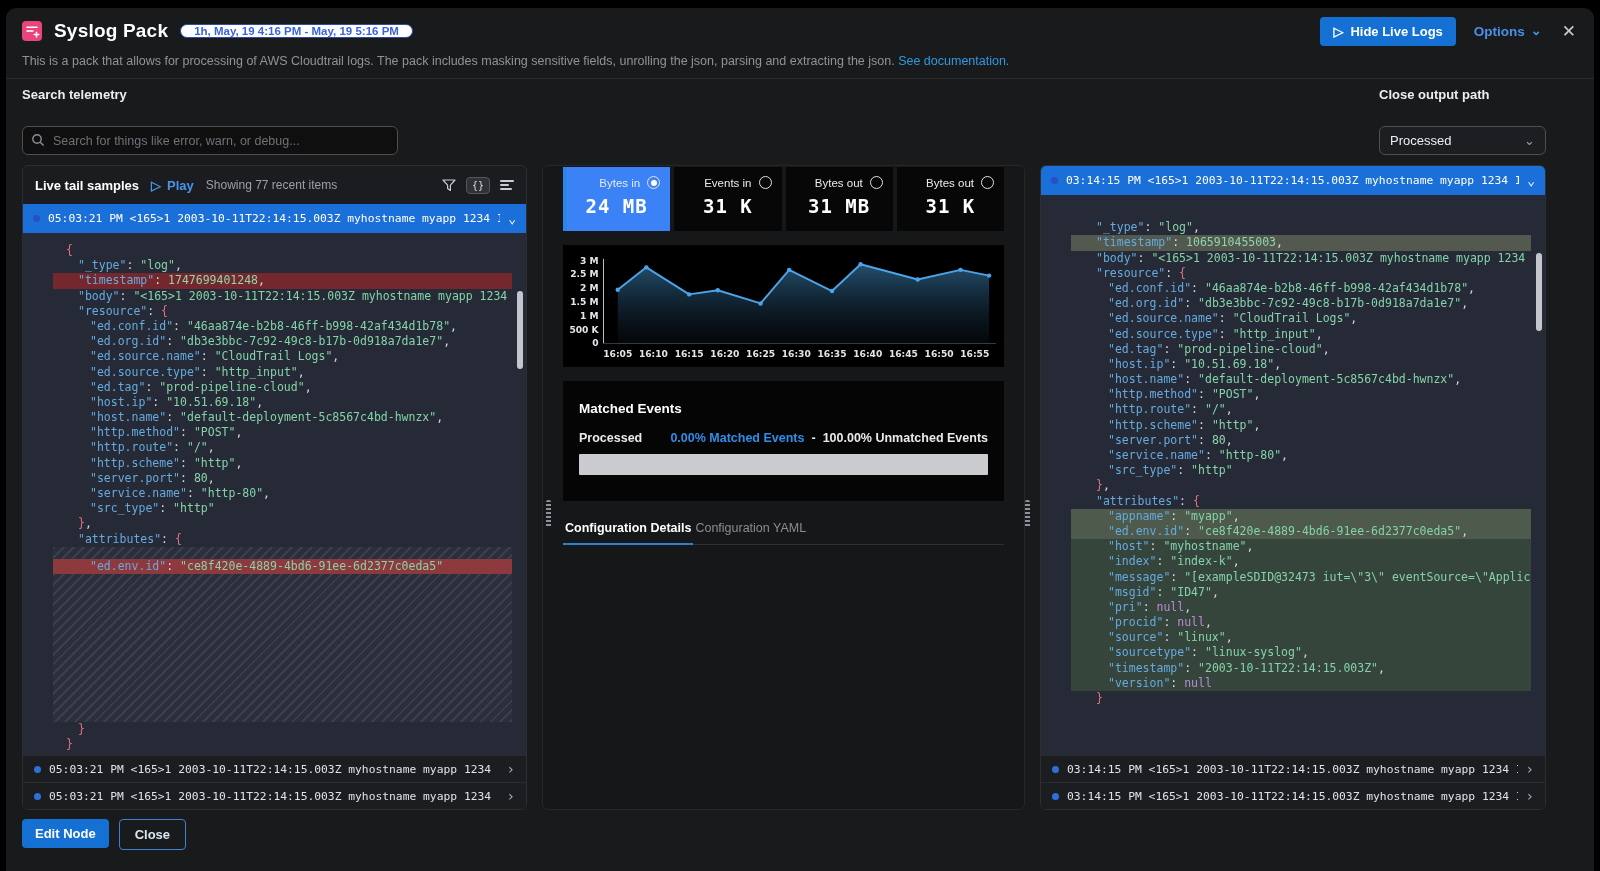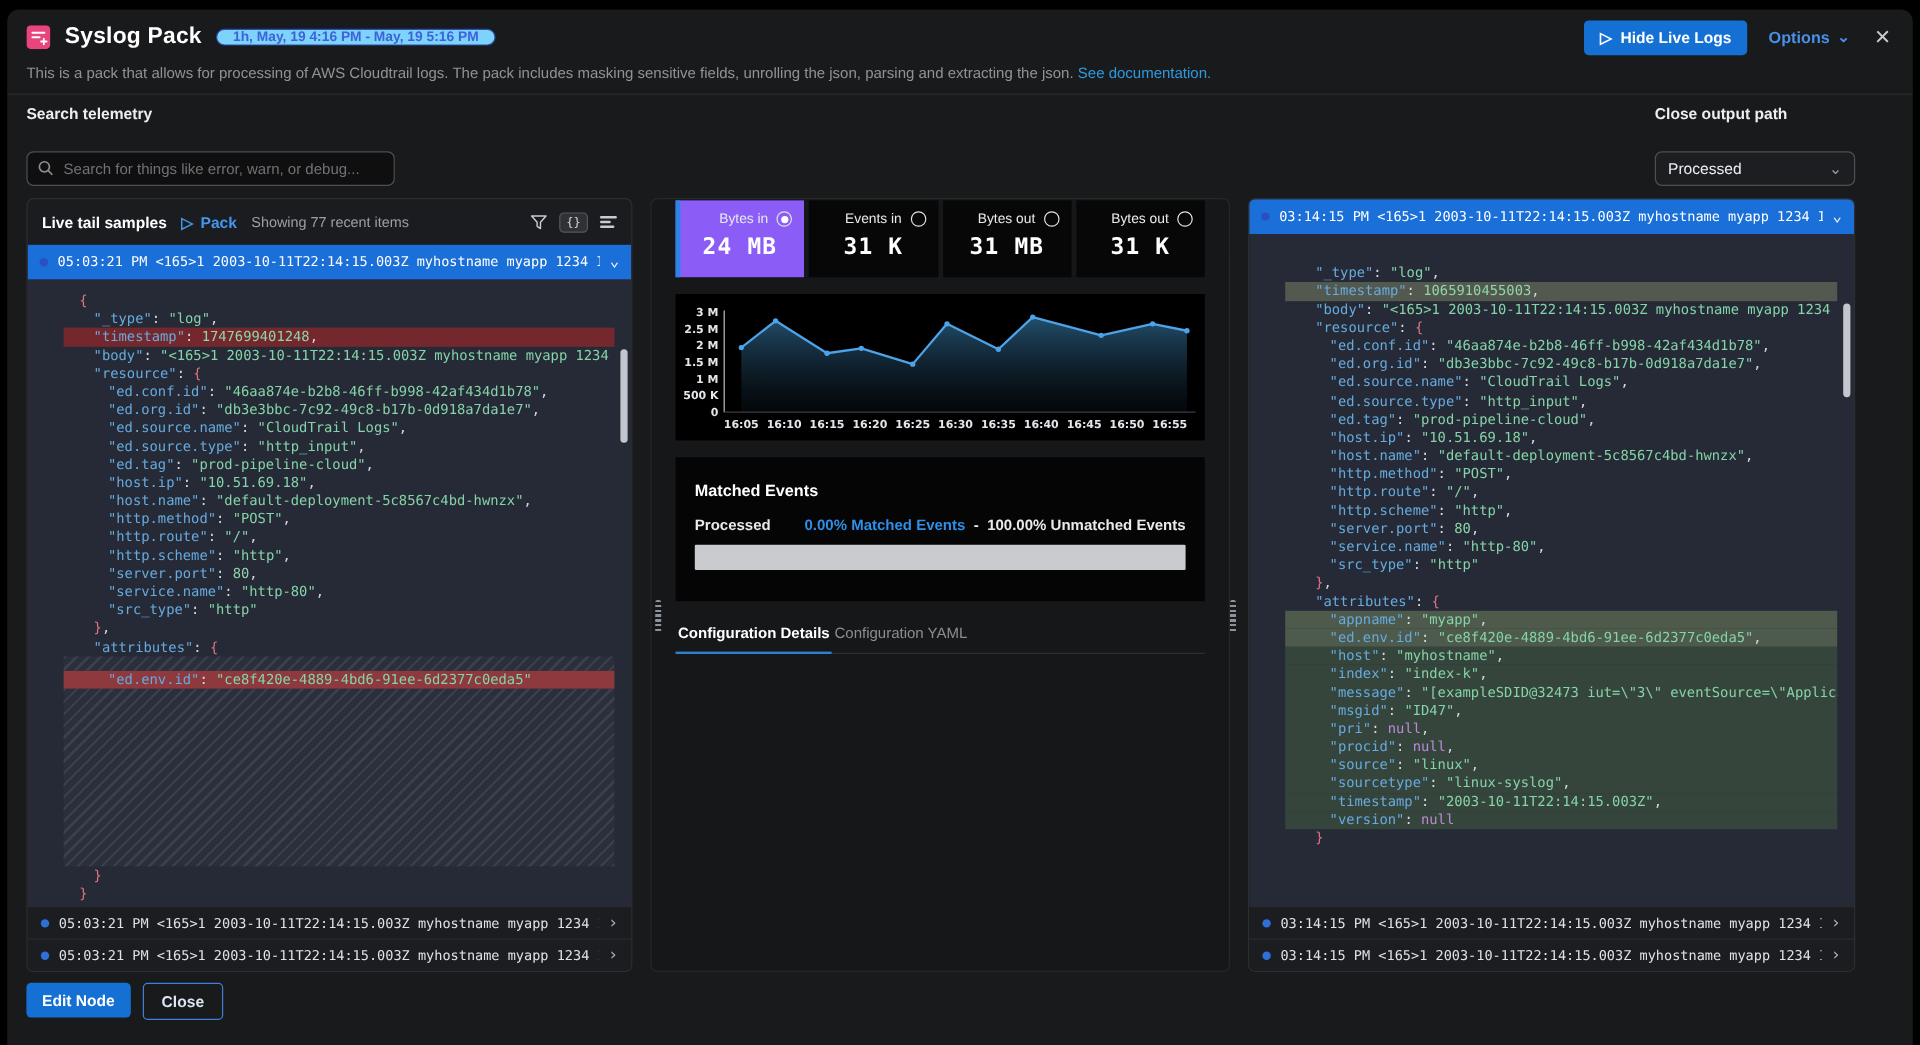--- a/index.html
+++ b/index.html
@@ -3,34 +3,34 @@
 <meta charset="utf-8">
 <style>
   *{box-sizing:border-box;margin:0;padding:0;}
   html,body{width:1600px;height:871px;overflow:hidden;background:#000;}
   body{font-family:"Liberation Sans",sans-serif;color:#e8eaed;}
   .app{position:absolute;top:8px;left:6px;right:6px;bottom:0;background:#191a1b;border-radius:10px 10px 0 0;overflow:hidden;display:flex;flex-direction:column;}
 
   
   .hdr{height:46px;display:flex;align-items:center;padding:0 16px;gap:12px;}
   .title{font-size:19px;font-weight:bold;color:#fff;letter-spacing:.2px;}
-  .time-badge{border:1px solid #2c4da8;background:#7dd3fc;color:#3d63d9;font-weight:bold;font-size:11.5px;padding:0 13px;border-radius:999px;}
+  .time-badge{border:1px solid #2c4da8;background:#ffffff;color:#3d63d9;font-weight:bold;font-size:11.5px;padding:0 13px;border-radius:999px;}
   .hdr-right{margin-left:auto;display:flex;align-items:center;gap:18px;}
   .btn-primary{background:#1570d4;color:#fff;font-weight:bold;font-size:13px;border:none;border-radius:4px;padding:7px 13px;display:flex;align-items:center;gap:7px;cursor:pointer;font-family:inherit;}
   .options{color:#4a90e8;font-weight:bold;font-size:13.5px;display:flex;align-items:center;gap:6px;cursor:pointer;}
   .close-x{color:#c9c9c9;font-size:17px;cursor:pointer;padding:0 2px;}
   .desc{padding:0 16px 10px;font-size:12.5px;color:#8f9398;}
   .desc a{color:#2f9ae0;text-decoration:none;}
   .divider{border-top:1px solid #2b2c2e;}
 
   
   .search-row{padding:8px 48px 10px 16px;display:flex;align-items:flex-end;justify-content:space-between;}
   .fld{display:flex;flex-direction:column;gap:24px;}
   .fld-label{font-size:13px;font-weight:bold;color:#eceef1;}
-  .search-box{position:relative;width:307px;border-radius:13px;}
+  .search-box{position:relative;width:376px;border-radius:13px;}
   .search-box input{width:100%;height:29px;background:#0f0f10;border:1px solid #4d4f52;border-radius:6px;color:#d8dadd;font-size:12.5px;padding:0 10px 0 30px;font-family:inherit;outline:none;}
   .search-box input::placeholder{color:#6e7277;}
   .search-glyph{position:absolute;left:9px;top:7px;}
   .select{width:167px;height:29px;background:#1d1e21;border:1px solid #4d4f52;border-radius:6px;display:flex;align-items:center;justify-content:space-between;padding:0 10px;font-size:13px;color:#eceef1;cursor:pointer;}
   .chev{color:#9aa0a6;font-size:13px;line-height:10px;}
 
   
   .main{flex:1;display:flex;gap:15px;padding:0 48px 0 16px;min-height:0;}
   .panel{background:#1b1c1f;border:1px solid #2d2e31;border-radius:6px;display:flex;flex-direction:column;overflow:hidden;}
   .panel.left{width:505px;}
@@ -56,21 +56,21 @@
   .thumb{position:absolute;right:3px;top:58px;width:6px;height:78px;background:#c3c7cd;border-radius:3px;}
   .f-row{height:27px;border-top:1px solid #2a2b2e;background:#1c1d20;display:flex;align-items:center;gap:8px;padding:0 11px;font-family:"DejaVu Sans Mono",monospace;font-size:11.3px;color:#dfe2e8;white-space:nowrap;overflow:hidden;flex:none;cursor:pointer;}
   .f-row .dot{background:#2e6fd8;}
   .f-row .txt{flex:1;overflow:hidden;}
   .f-row .arr{color:#aab0b6;font-size:14px;}
 
   
   .mid{flex:1;position:relative;background:#161718;border:1px solid #262729;border-radius:6px;padding:1px 20px 0;min-width:0;}
   .metrics{display:flex;gap:4px;}
   .metric{flex:1;height:64px;background:#070708;padding:9px 10px 6px;cursor:pointer;}
-  .metric.sel{background:#8b5cf6;border-left:4px solid #2e84e6;padding-left:6px;}
+  .metric.sel{background:#3b82f6;border-left:4px solid #2e84e6;padding-left:6px;}
   .m-top{display:flex;justify-content:flex-end;align-items:center;gap:7px;font-size:11.5px;color:#e8eaed;}
   .radio{width:13px;height:13px;border:1.5px solid #dfe2e6;border-radius:50%;display:flex;align-items:center;justify-content:center;flex:none;}
   .radio.on::after{content:'';width:6px;height:6px;background:#fff;border-radius:50%;}
   .m-val{margin-top:6px;text-align:center;font-family:"DejaVu Sans Mono",monospace;font-size:19px;font-weight:bold;color:#fff;letter-spacing:1px;}
   .chart-box{margin-top:14px;background:#000;padding:8px 2px 2px;}
   .matched{margin-top:14px;background:#050505;padding:20px 16px 26px;}
   .matched h3{font-size:13.5px;color:#fff;}
   .m-row{margin-top:15px;display:flex;justify-content:space-between;align-items:baseline;font-size:12.5px;font-weight:bold;}
   .m-row .proc{color:#e8eaed;}
   .m-right{display:flex;gap:7px;align-items:baseline;}
@@ -144,21 +144,21 @@
     </div>
   </div>
 
   <div class="main">
 
     <div class="panel left">
       <div class="p-hdr">
         <span class="p-title">Live tail samples</span>
         <span class="play">
             <span>▷</span>
-            <span>Pack</span>
+            <span>Play</span>
           </span>
         <span class="showing">Showing 77 recent items</span>
         <span class="p-icons">
           <span>
               <svg width="14" height="13" viewBox="0 0 14 13">
                 <path d="M1 1h12L8.4 6.2v5.3L5.6 9.6V6.2Z" fill="none" stroke="#c9ccd2" stroke-width="1.2" stroke-linejoin="round"></path>
               </svg>
             </span>
           <span class="braces-box">{}</span>
           <span class="lines-ic">

